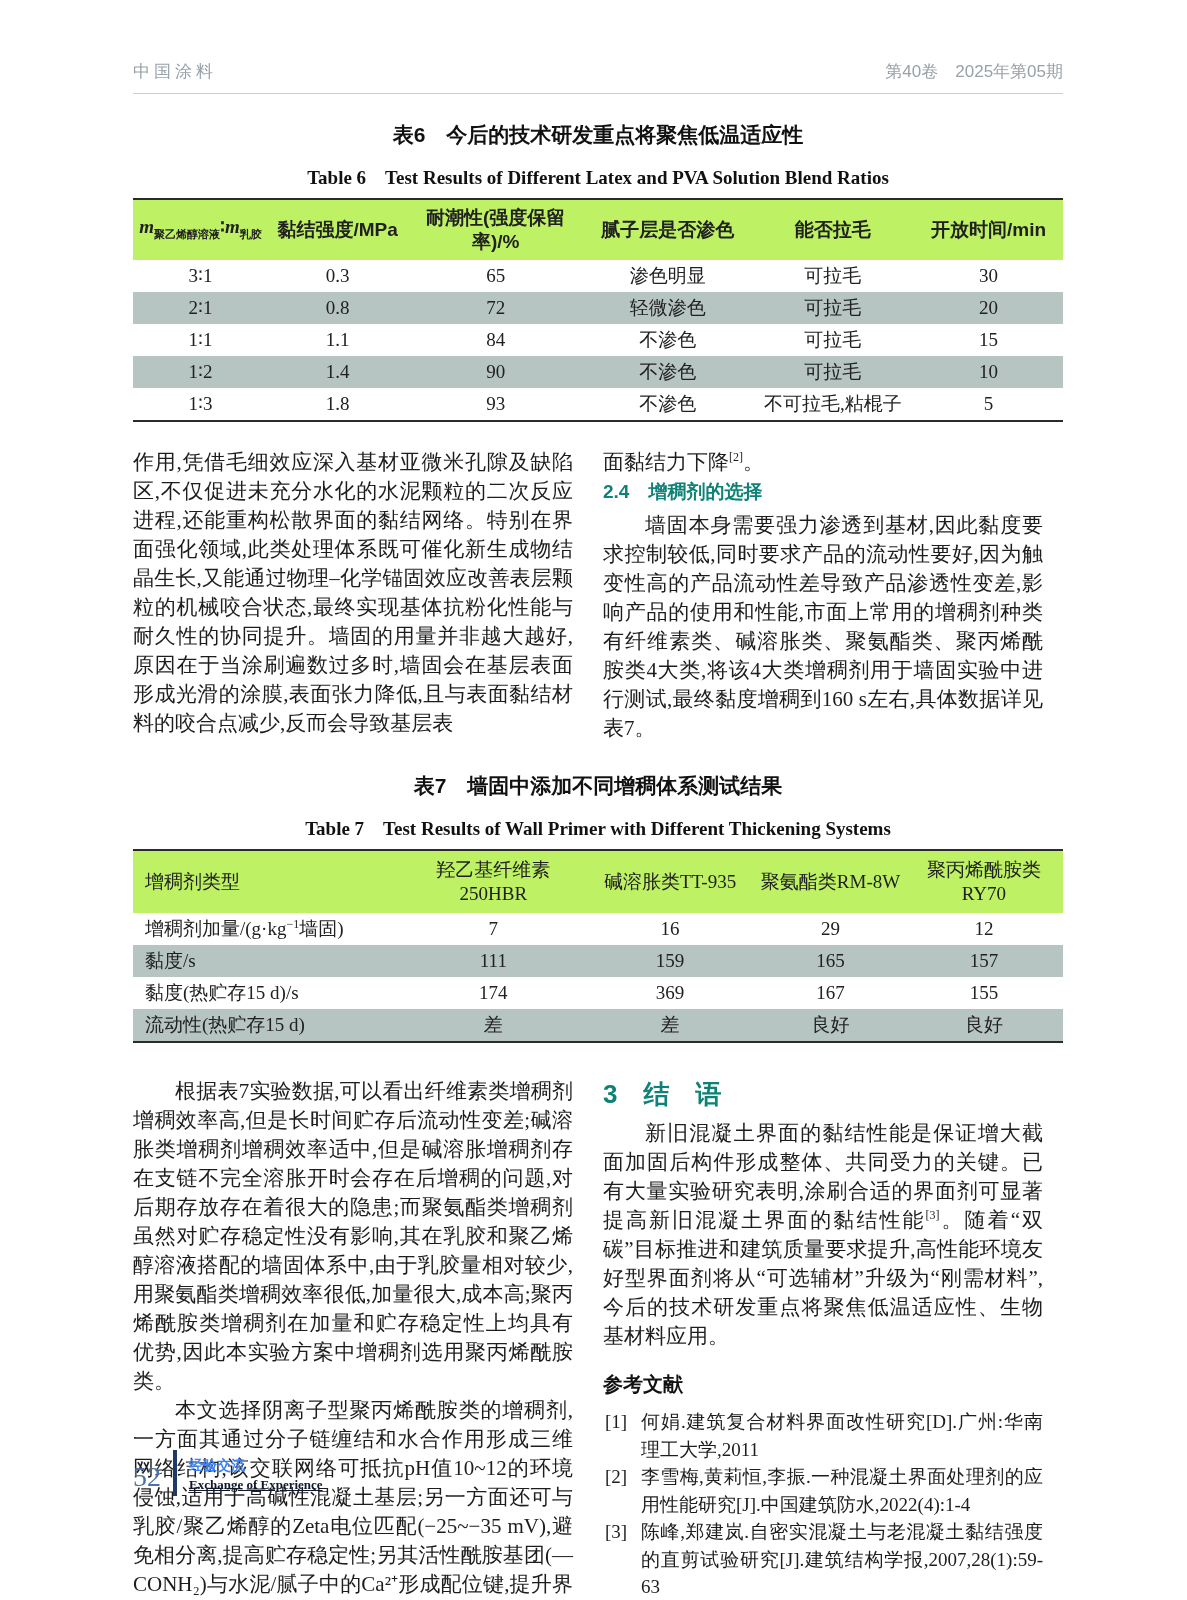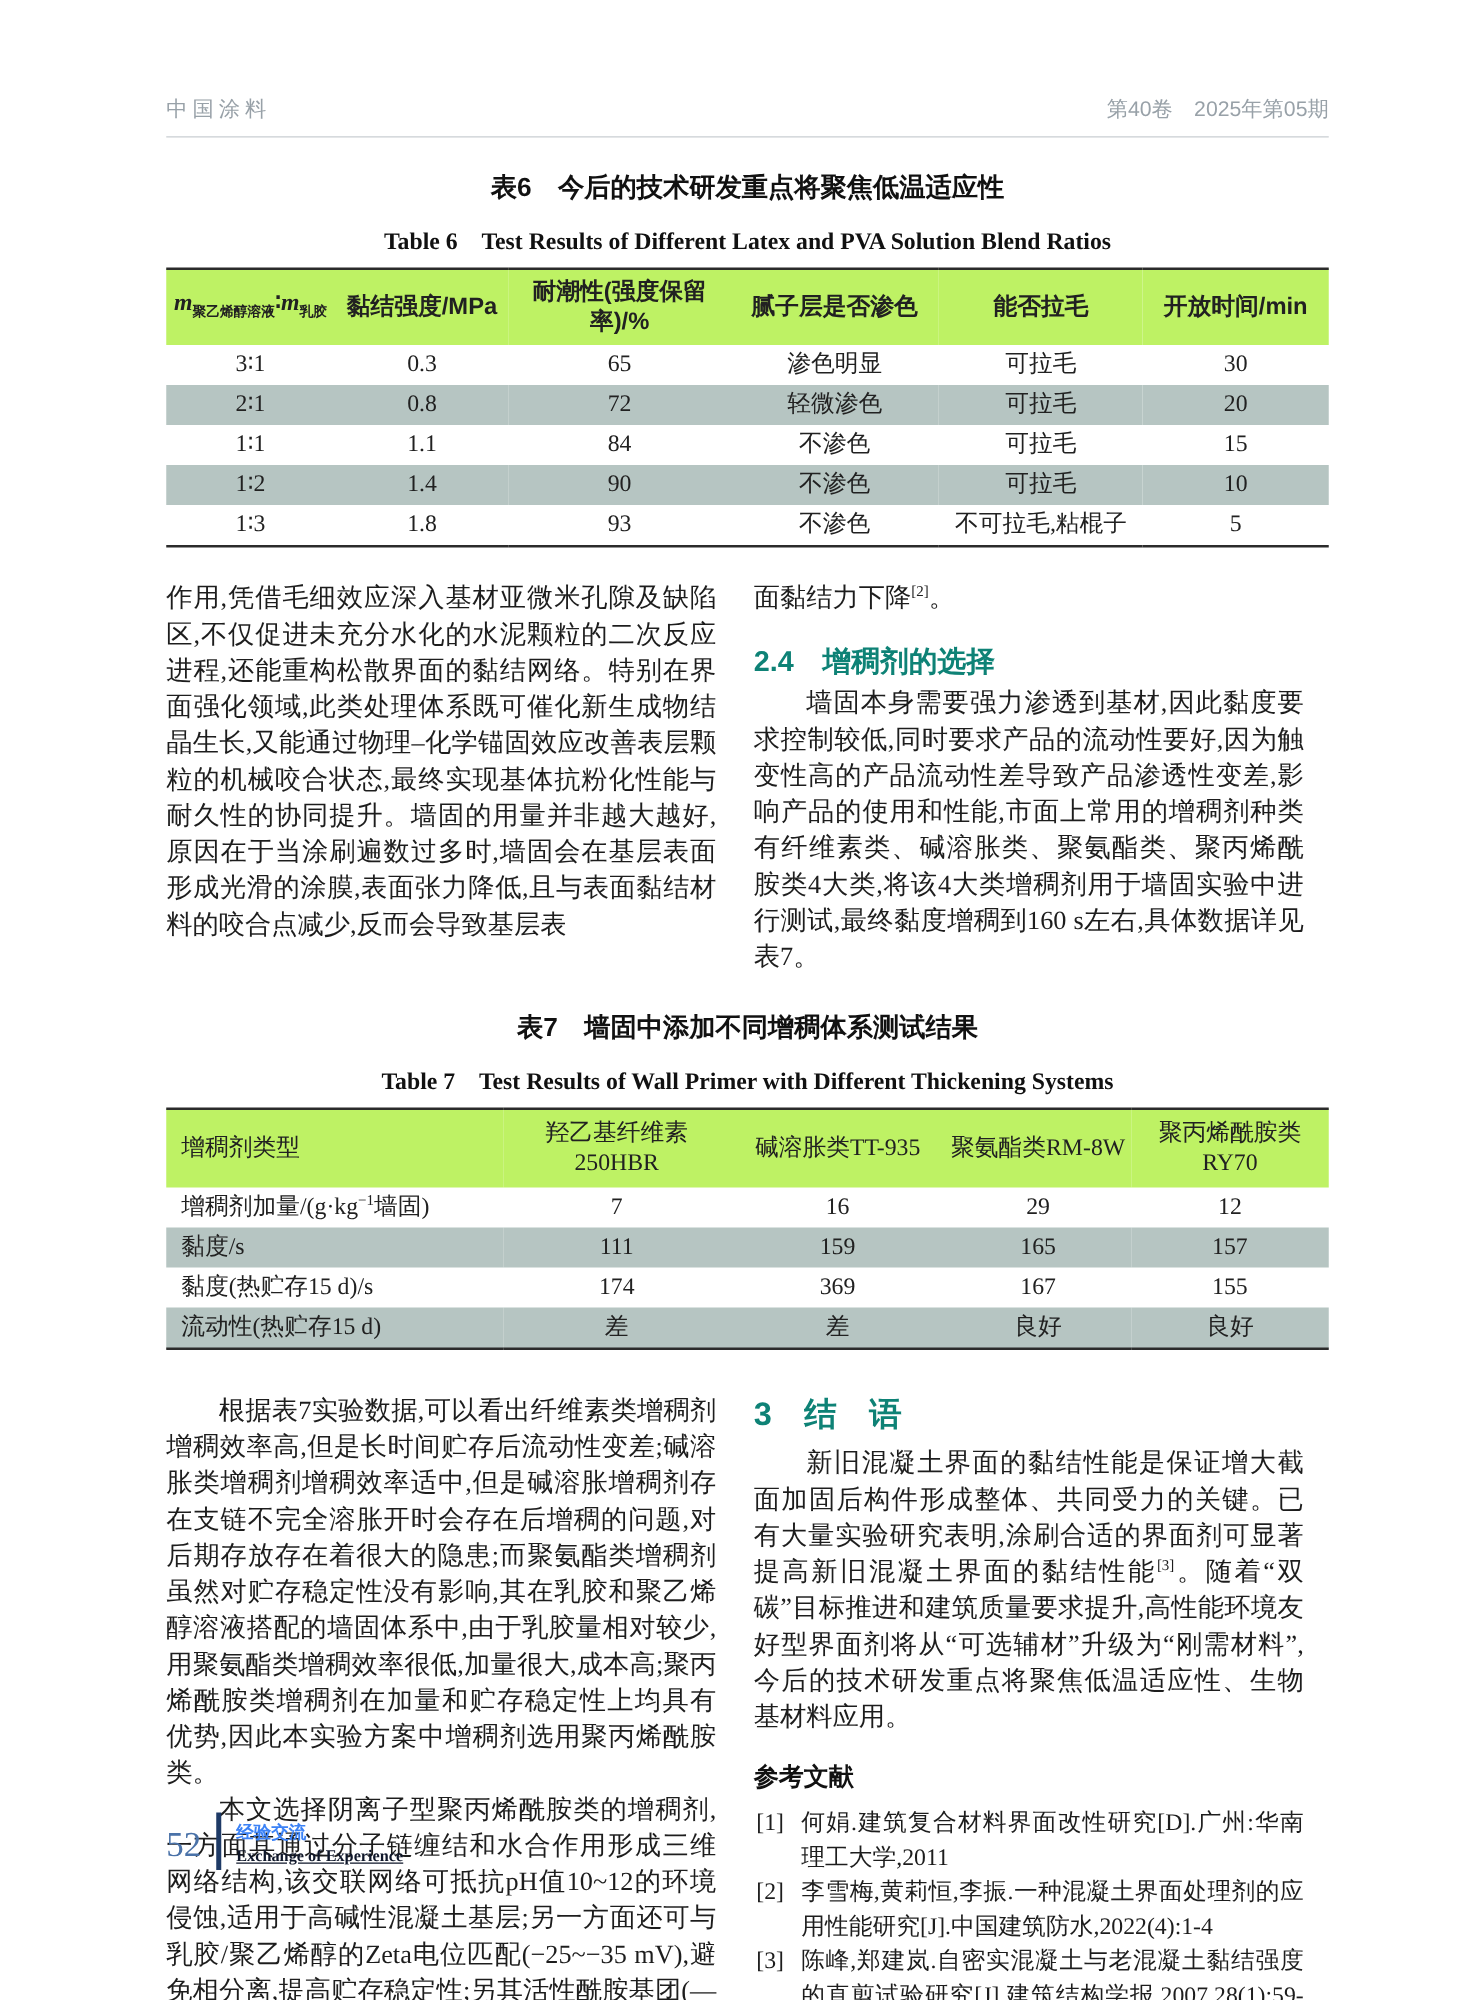--- a/index.html
+++ b/index.html
@@ -1,21 +1,21 @@
 <!DOCTYPE html>
 <html><head>
 <meta charset="utf-8">
 <style>
   html,body{margin:0;padding:0;background:#ffffff;}
   .page{
     position:relative;
     width:1187px;height:1600px;
     background:#ffffff;
     box-sizing:border-box;
-    padding:76px 124px 0 133px;
+    padding:60px 124px 0 133px;
     overflow:hidden;
     font-family:"Liberation Serif",serif;
     color:#212121;
   }
   
   .page-header{
     display:flex;justify-content:space-between;align-items:flex-end;
     border-bottom:1px solid #c9ced2;
     padding-bottom:10px;
     color:#98a1a8;font-size:17px;
@@ -58,22 +58,22 @@
   
   .two-col{display:flex;gap:30px;margin-top:26px;}
   .two-col.second{margin-top:34px;}
   .col{width:440px;}
   .col p{
     margin:0;font-size:21px;line-height:29px;text-align:justify;
     color:#1d1d1d;
   }
   .col p.indent{text-indent:2em;}
   .sec-h{
-    margin:21px 0 4px 0;font-family:"Liberation Sans",sans-serif;
-    font-weight:bold;font-size:23px;color:#0e8276;line-height:30px;
+    margin:0 0 4px 0;font-family:"Liberation Sans",sans-serif;
+    font-weight:bold;font-size:19px;color:#0e8276;line-height:30px;
   }
   .sec-h1{
     margin:0 0 8px 0;font-family:"Liberation Sans",sans-serif;
     font-weight:bold;font-size:26px;color:#0e8276;line-height:34px;
   }
   
   .refs-title{
     text-align:left;font-family:"Liberation Sans",sans-serif;font-weight:bold;
     font-size:20px;color:#111;margin:20px 0 10px 0;
   }

